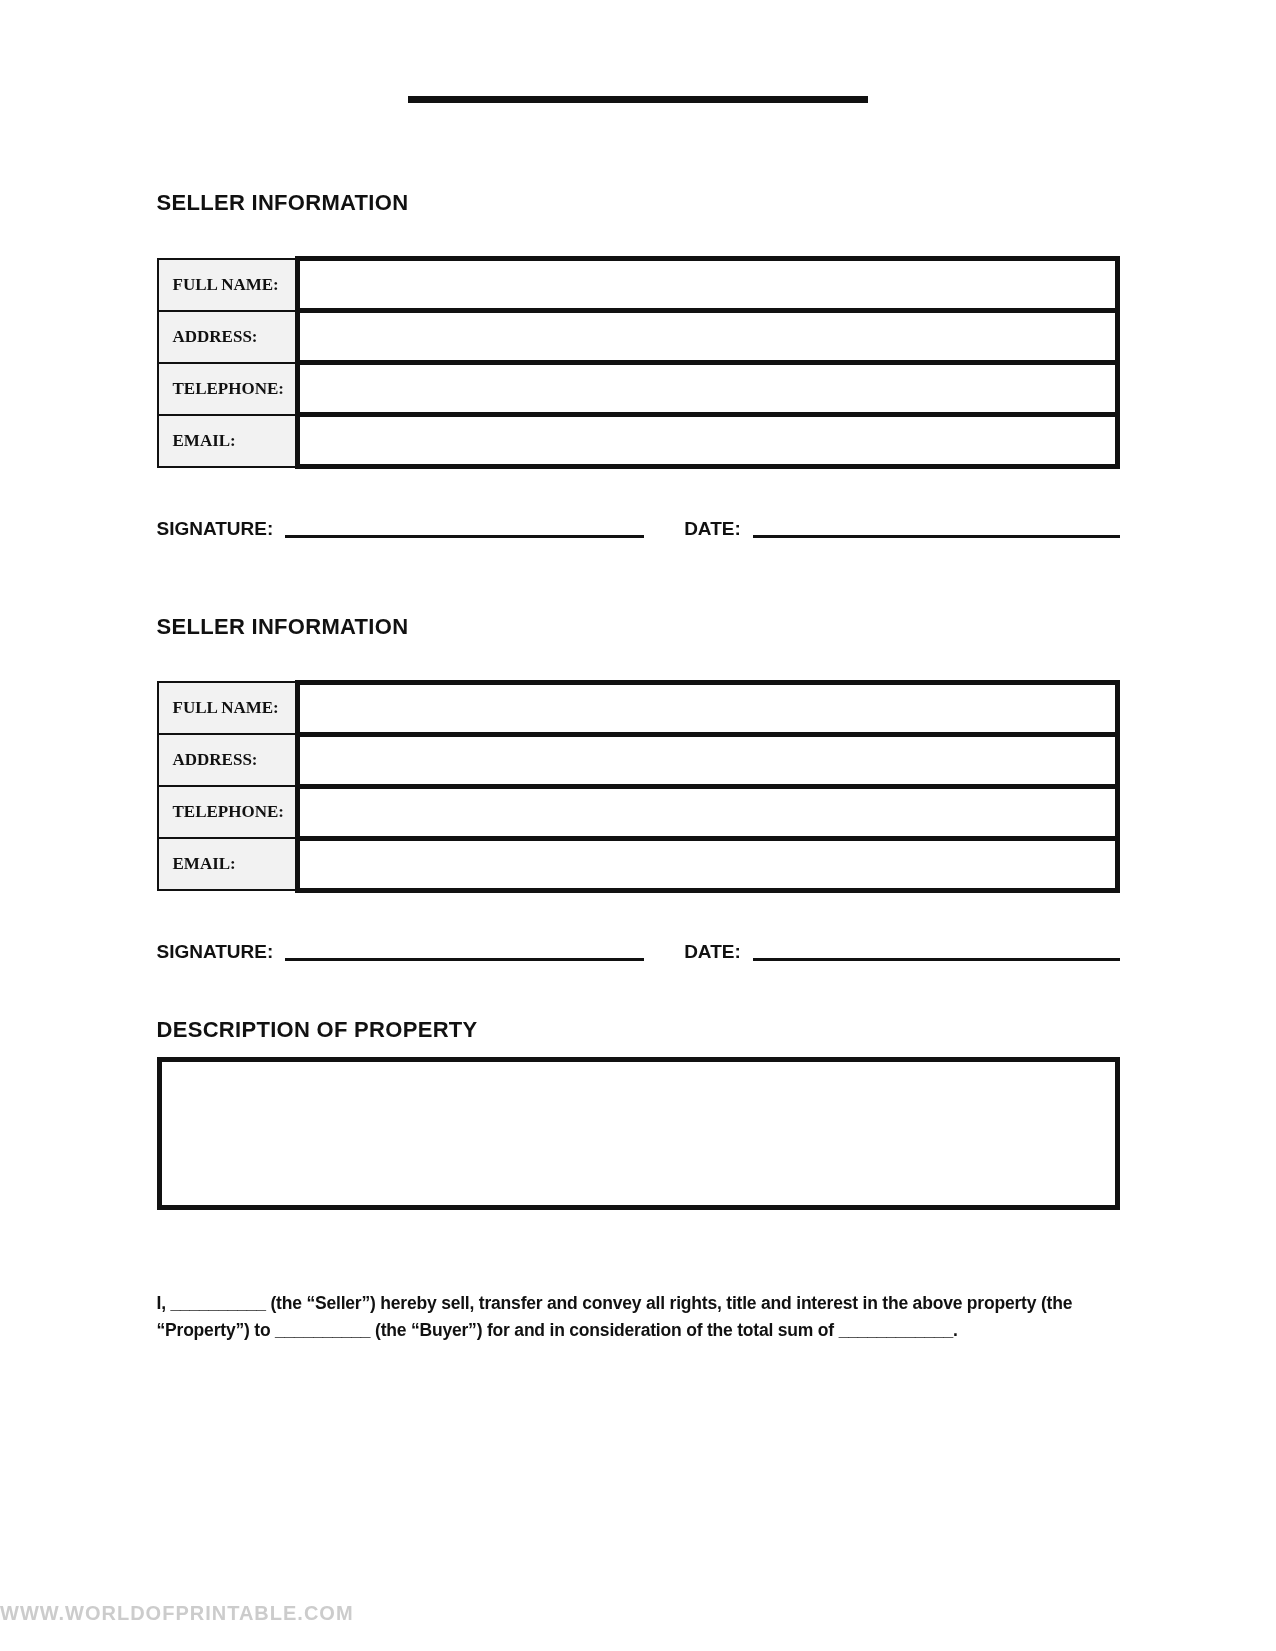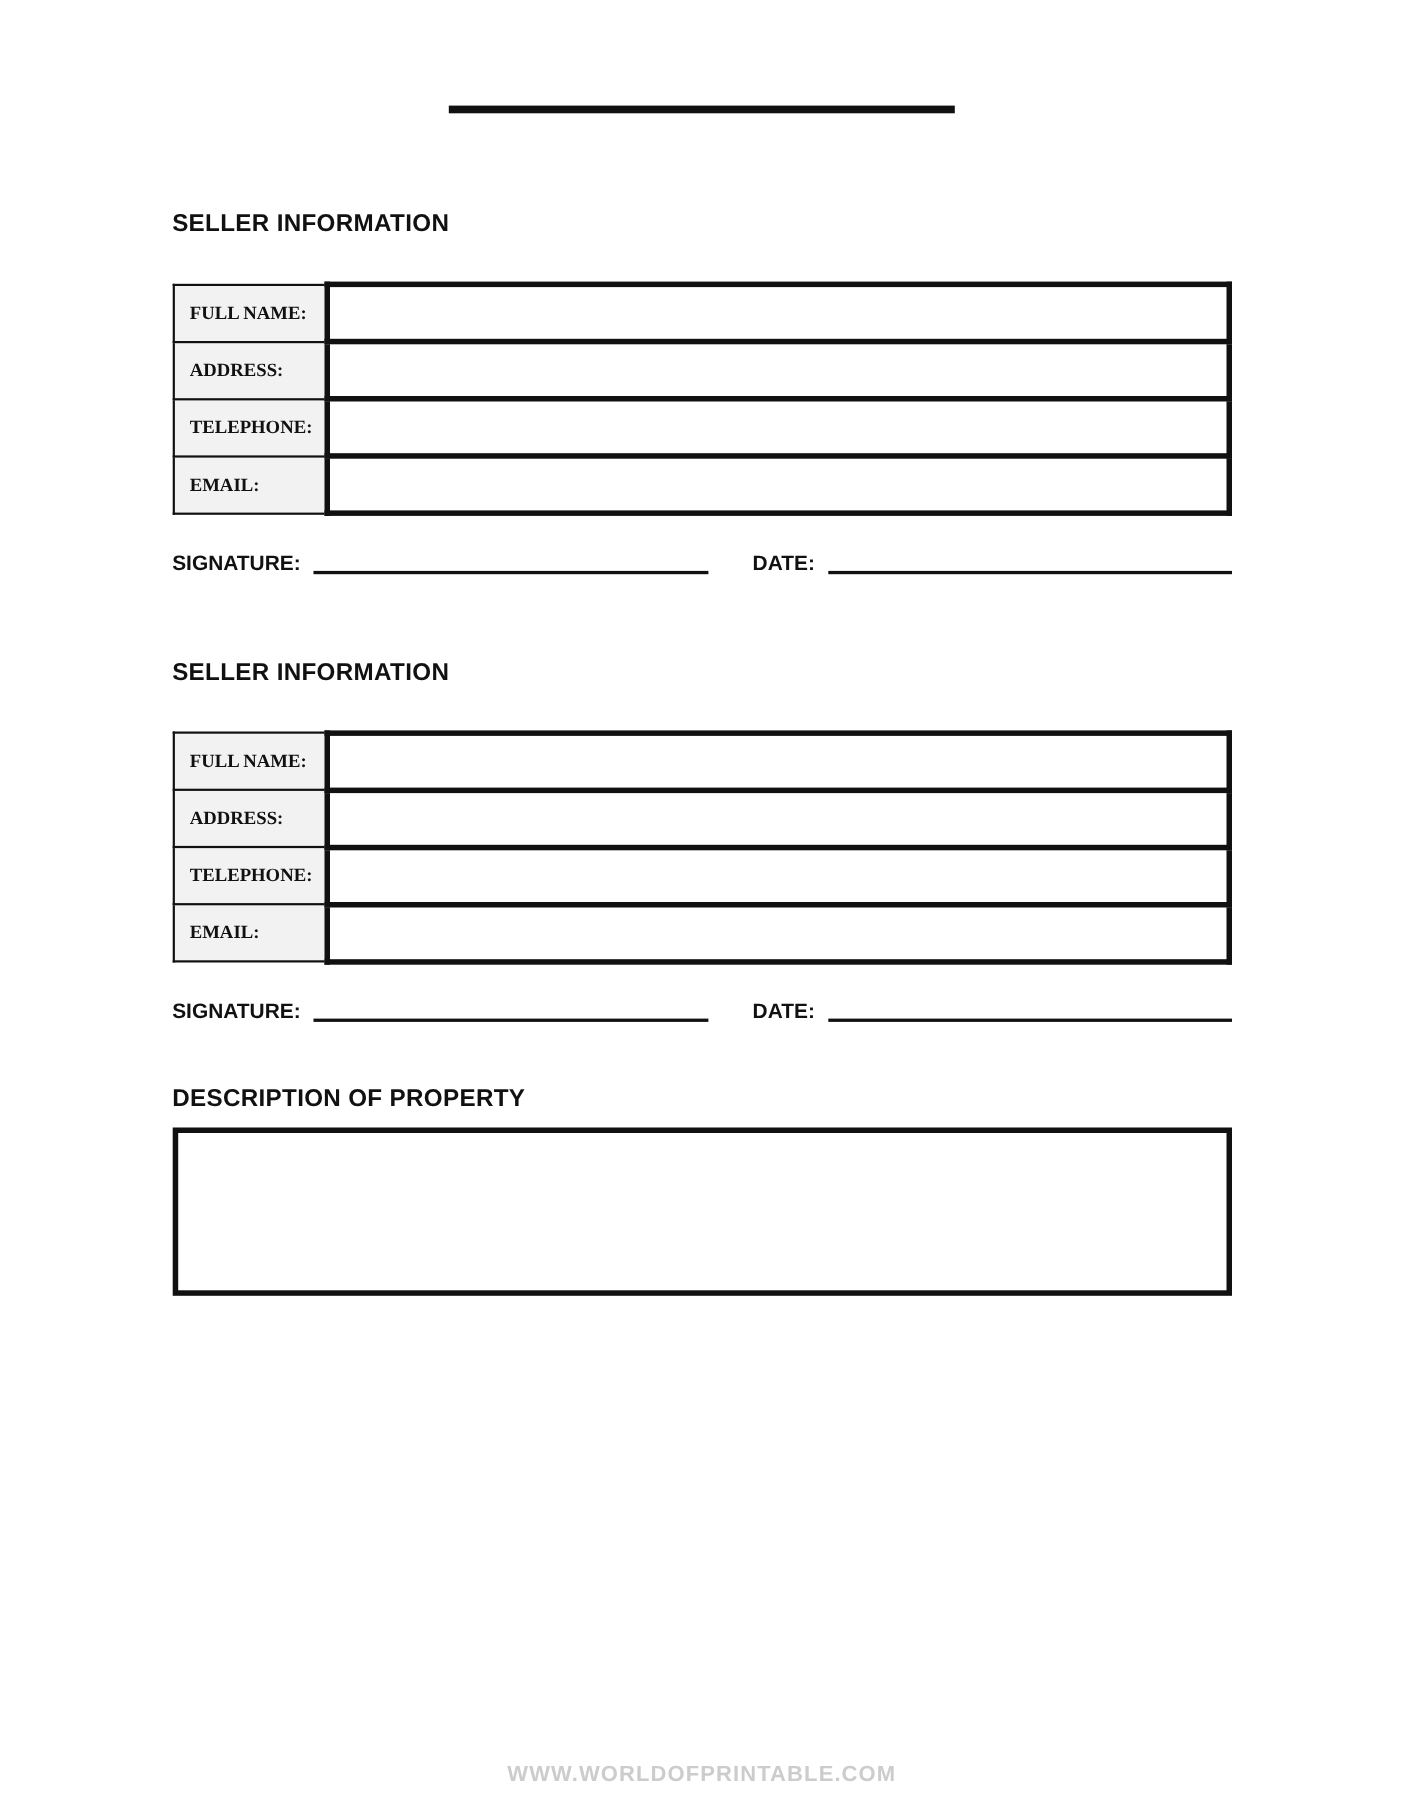--- a/index.html
+++ b/index.html
@@ -74,21 +74,21 @@
   }
   td.value-cell {
     border: 5px solid #111111;
     background: #ffffff;
     font-size: 17px;
   }
   
   .sig-row {
     display: flex;
     align-items: flex-end;
-    margin-top: 32px;
+    margin-top: 48px;
     gap: 40px;
   }
   .sig-group {
     display: flex;
     align-items: flex-end;
     flex: 1.12;
     gap: 12px;
   }
   .date-group {
     display: flex;
@@ -120,21 +120,21 @@
     margin: 80px 0 0 0;
     font-size: 17.5px;
     font-weight: bold;
     line-height: 1.55;
     color: #111111;
     letter-spacing: -0.2px;
   }
   
   .doc-footer {
     margin-top: auto;
-    text-align: center;
+    text-align: left;
     padding-bottom: 26px;
   }
   .footer-url {
     font-size: 20px;
     font-weight: bold;
     letter-spacing: 1px;
     color: #cccccc;
   }
 </style>
 </head>
@@ -216,18 +216,19 @@
         <span class="sig-line"></span>
       </div>
     </div>
   </section>
 
   <section>
     <h2 class="section-heading property-heading">DESCRIPTION OF PROPERTY</h2>
     <div class="property-box"></div>
   </section>
 
+  <p class="terms">I, __________ (the “Seller”) hereby sell, transfer and convey all rights, title and interest in the above property (the “Property”) to __________  (the “Buyer”) for and in consideration of the total sum of ____________.</p>
 
 </div>
 
 <footer class="doc-footer">
   <span class="footer-url">WWW.WORLDOFPRINTABLE.COM</span>
 </footer>
 
 </body></html>

